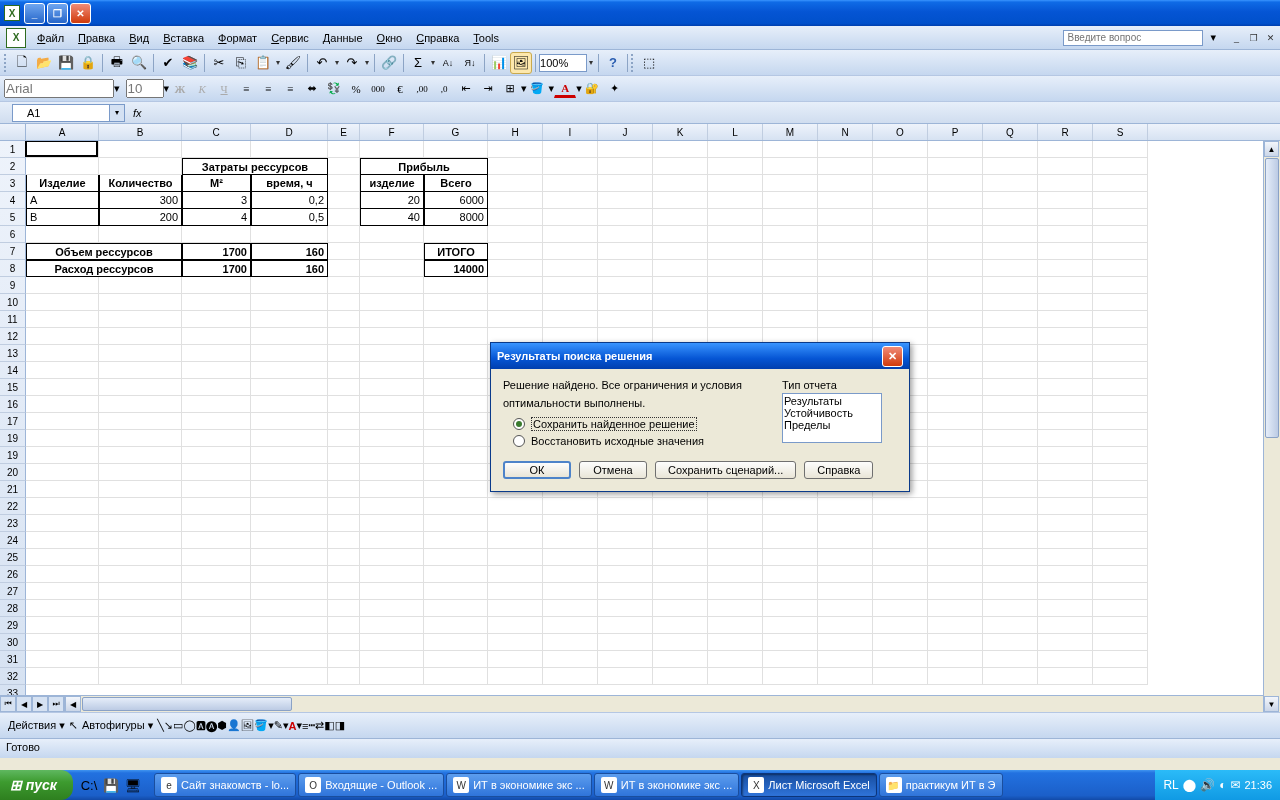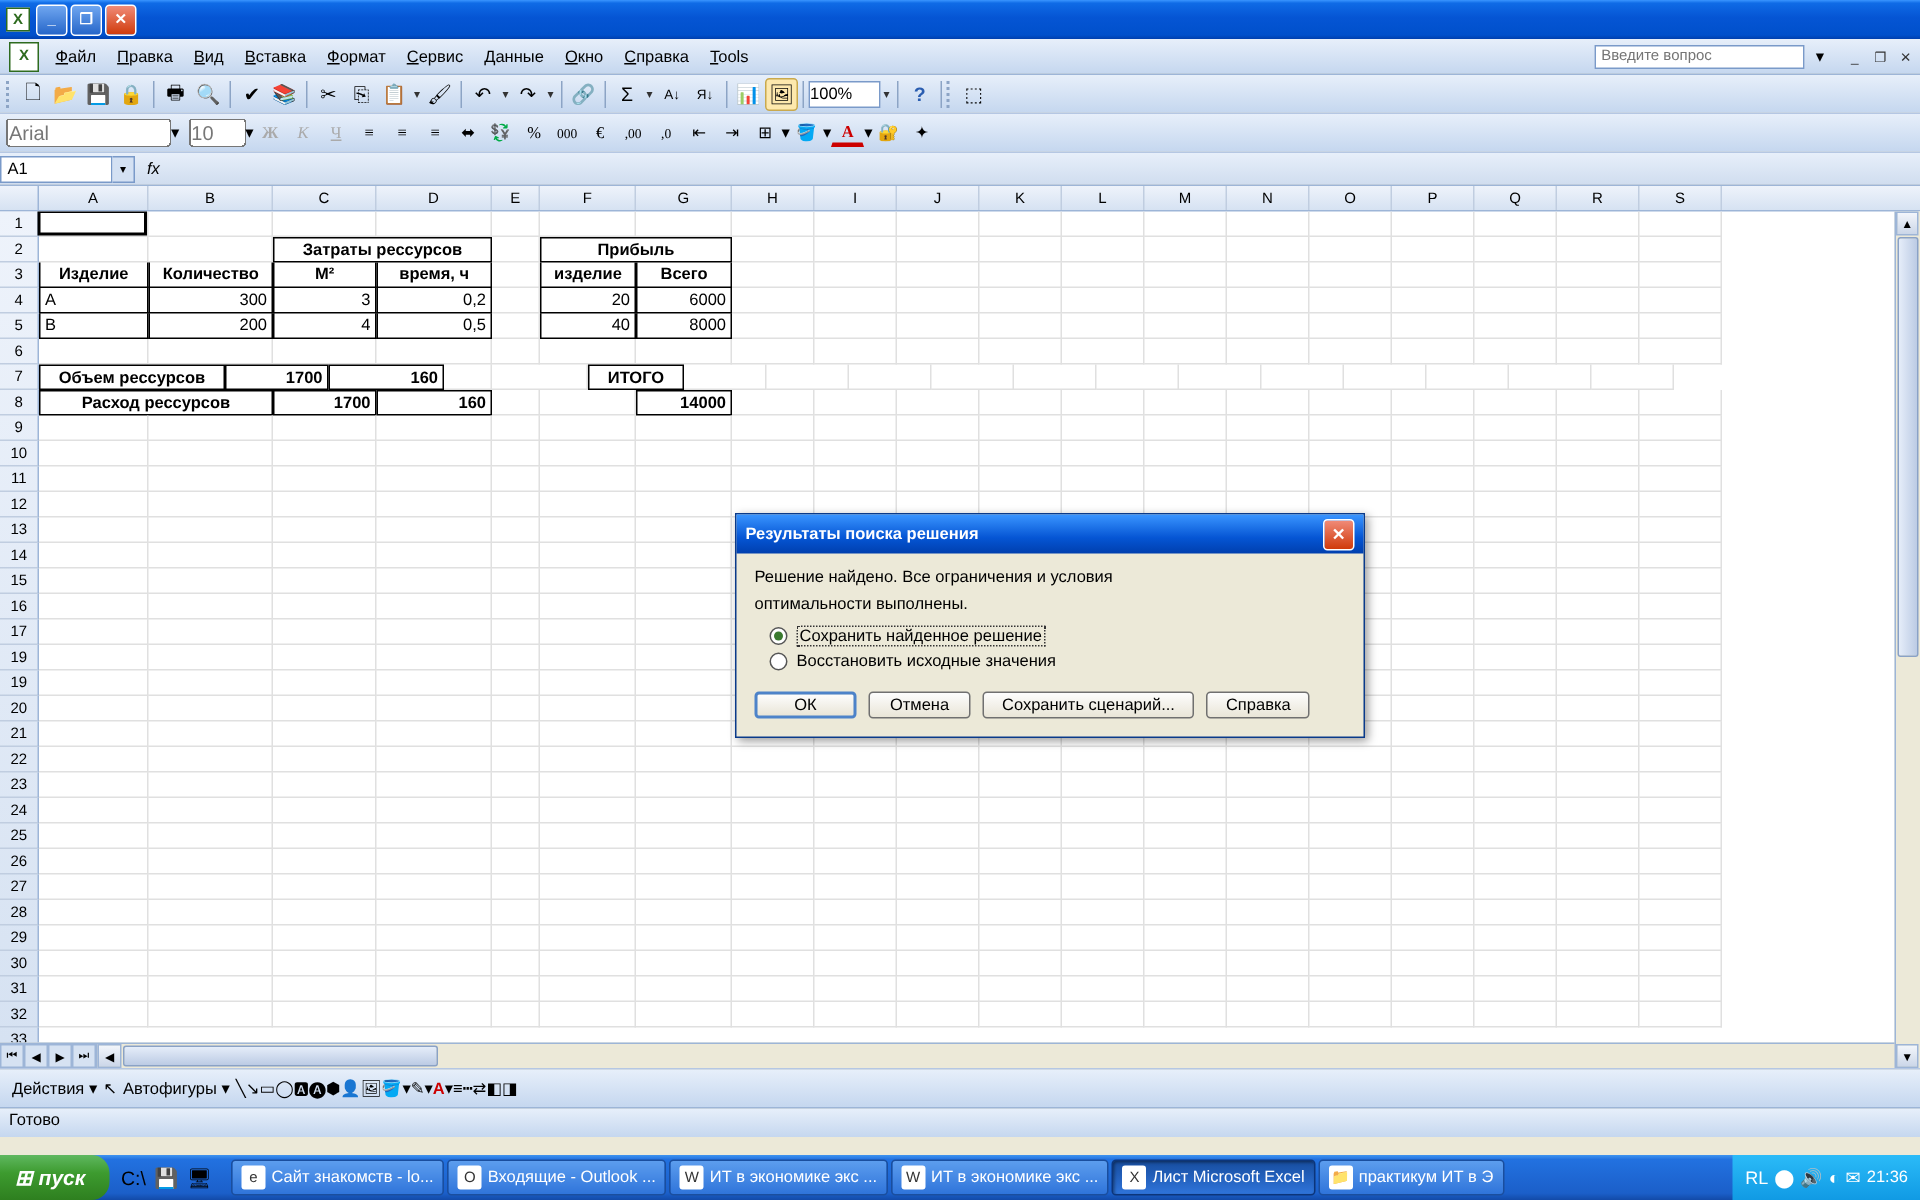--- a/index.html
+++ b/index.html
@@ -33,21 +33,21 @@
   .toolbar .zoom { width:48px;}
   
   .fmtbar { height: 26px; background: linear-gradient(to bottom,#e7effa,#c5d7ef); display: flex; align-items: center; padding: 0 4px; border-bottom:1px solid #b5c7e3;}
   .fmtbar .fontsel { width:110px; color:#777;}
   .fmtbar .sizesel { width:38px; color:#777;}
   .fmtbar .fbtn { width:22px;height:22px;display:inline-flex;align-items:center;justify-content:center;cursor:pointer;border:1px solid transparent;font-family:'Times New Roman';}
   .fmtbar .disabled { color:#aaa;}
   
   
   .namebar { height: 22px; background: linear-gradient(to bottom,#e7effa,#d0ddef); display:flex; align-items:center; border-bottom:1px solid #9db5d7;}
-  .namebar .namebox { width: 75px; height: 18px; border:1px solid #7a9ac9; background:#fff; margin-left:0; padding:0 4px; display:flex;align-items:center;}
+  .namebar .namebox { width: 98px; height: 18px; border:1px solid #7a9ac9; background:#fff; margin-left:12px; padding:0 14px; display:flex;align-items:center;}
   .namebar .namedrop { width:15px; height:18px; background:#d4e1f3; border:1px solid #7a9ac9; border-left:none; display:flex;align-items:center;justify-content:center;font-size:8px;}
   .namebar .fx { margin: 0 8px; font-style:italic; font-size:11px;}
   
   
   .gridwrap { position:relative; background:#fff; height: 588px; display:flex; flex-direction:column;}
   .colhdr { height: 17px; display:flex; background: linear-gradient(to bottom,#eef3fb,#d6e2f2); border-bottom:1px solid #9db5d7;}
   .colhdr .corner { width: 26px; border-right:1px solid #9db5d7; background: linear-gradient(to bottom,#eef3fb,#d6e2f2);}
   .colhdr .ch { text-align:center; border-right:1px solid #c0cde0; font-size:10px; display:flex;align-items:center;justify-content:center; cursor:pointer;}
   .gridbody { flex:1; display:flex; overflow:hidden;}
   .rowhdrs { width:26px; background: linear-gradient(to bottom,#eef3fb,#d6e2f2);}
@@ -420,21 +420,21 @@
           <div class="cell" style="width: 55px;"></div>
           <div class="cell" style="width: 55px;"></div>
           <div class="cell" style="width: 55px;"></div>
           <div class="cell" style="width: 55px;"></div>
           <div class="cell" style="width: 55px;"></div>
           <div class="cell" style="width: 55px;"></div>
           <div class="cell" style="width: 55px;"></div>
           <div class="cell" style="width: 55px;"></div>
         </div>
         <div class="cellrow">
-          <div class="cell bold bL bR bB bT c" style="width: 124px;">Объем рессурсов</div>
+          <div class="cell bold bL bR bB bT c" style="width: 156px;">Объем рессурсов</div>
           <div class="cell r bold bL bR bB bT" style="width: 69px;">1700</div>
           <div class="cell r bold bL bR bB bT" style="width: 77px;">160</div>
           <div class="cell" style="width: 32px;"></div>
           <div class="cell" style="width: 64px;"></div>
           <div class="cell bold c bL bR bB bT" style="width: 64px;">ИТОГО</div>
           <div class="cell" style="width: 55px;"></div>
           <div class="cell" style="width: 55px;"></div>
           <div class="cell" style="width: 55px;"></div>
           <div class="cell" style="width: 55px;"></div>
           <div class="cell" style="width: 55px;"></div>
@@ -1040,20 +1040,28 @@
         <div class="msg">оптимальности выполнены.</div>
         <div class="radios">
           <div class="radio sel">
             <span class="radiodot on"></span>
             <span class="lbl">Сохранить найденное решение</span>
           </div>
           <div class="radio">
             <span class="radiodot"></span>
             <span>Восстановить исходные значения</span>
           </div>
+        </div>
+      </div>
+      <div class="reportgrp">
+        <div class="grplabel">Тип отчета</div>
+        <div class="listbox">
+          <div>Результаты</div>
+          <div>Устойчивость</div>
+          <div>Пределы</div>
         </div>
       </div>
     </div>
     <div class="btns">
       <div class="dbtn default">ОК</div>
       <div class="dbtn">Отмена</div>
       <div class="dbtn">Сохранить сценарий...</div>
       <div class="dbtn">Справка</div>
     </div>
   </div>

